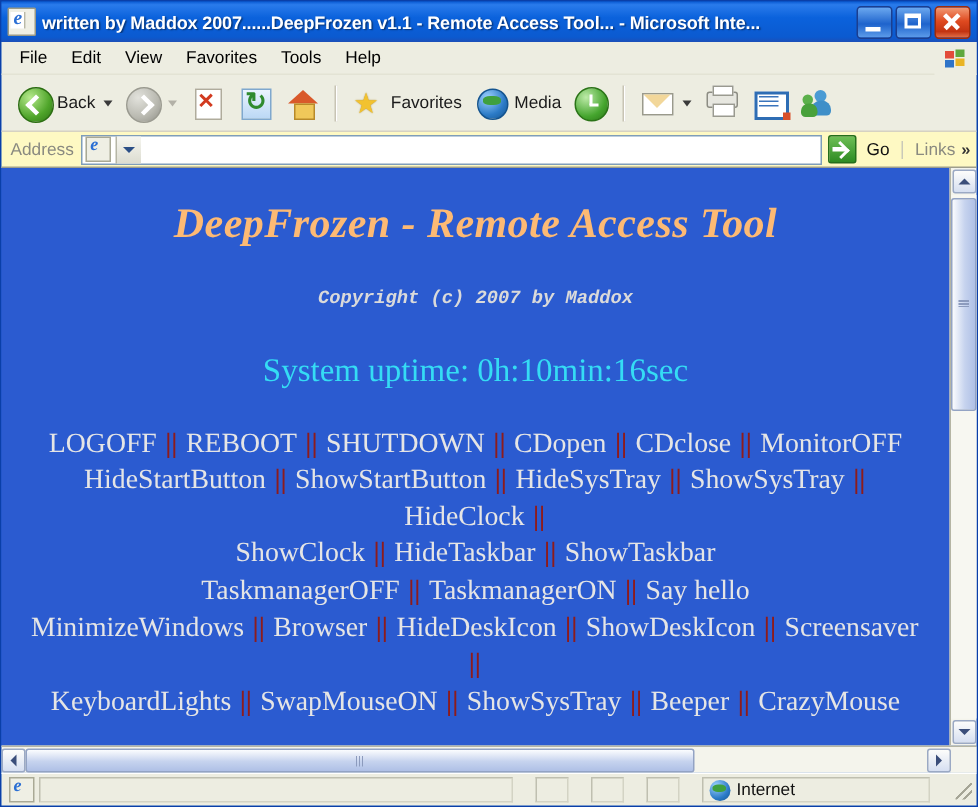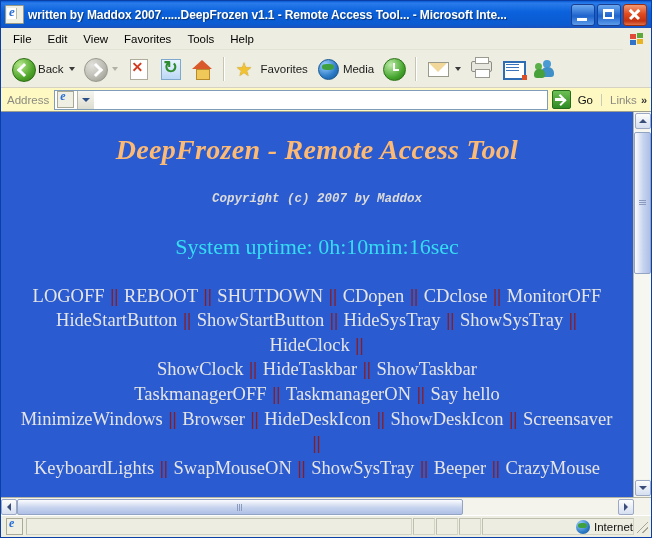--- a/index.html
+++ b/index.html
@@ -218,21 +218,21 @@
   .hgrip{width:6px;height:7px;background:repeating-linear-gradient(to right,#8C9BBD 0 1px,transparent 1px 2px);}
   .corner{width:17px;height:17px;flex:0 0 17px;background:#F4F4EC;}
 
   
   .statusbar{
     height:22px;flex:0 0 22px;background:#EDEDE1;display:flex;align-items:center;
     box-sizing:border-box;border-top:1px solid #FFFFFF;padding:0 2px;
   }
   .st-ieicon{width:15px;height:15px;flex:0 0 15px;margin:0 3px;position:relative;background:#EFEFE4;border:1px solid #a9a995;}
   .st-ieicon:before{content:"e";position:absolute;left:2px;top:-3px;font-size:12px;font-family:"Liberation Serif",serif;font-style:italic;font-weight:bold;color:#2B6FD4;}
-  .st-panel{height:17px;border:1px solid #D3D3C4;border-top-color:#BFBFB0;border-left-color:#BFBFB0;box-sizing:border-box;margin-right:1px;background:#EDEDE1;justify-content:flex-end;}
+  .st-panel{height:17px;border:1px solid #D3D3C4;border-top-color:#BFBFB0;border-left-color:#BFBFB0;box-sizing:border-box;margin-right:15px;background:#EDEDE1;}
   .st-main{flex:1 1 auto;}
   .st-small{width:22px;flex:0 0 22px;}
   .st-zone{width:152px;flex:0 0 152px;display:flex;align-items:center;padding-left:4px;gap:4px;}
   .st-globe{width:14px;height:14px;border-radius:50%;flex:0 0 14px;background:radial-gradient(circle at 32% 28%,#9FD2FF,#2C7BC7 60%,#14548F);position:relative;overflow:hidden;}
   .st-globe:after{content:"";position:absolute;left:2px;top:3px;width:9px;height:5px;background:#3FA03F;border-radius:40%;}
   .st-zone-lbl{font-size:11.5px;color:#111;}
   .grip-corner{width:14px;flex:0 0 14px;height:14px;position:relative;}
   .grip-corner:after{
     content:"";position:absolute;right:1px;bottom:1px;width:11px;height:11px;
     background:

